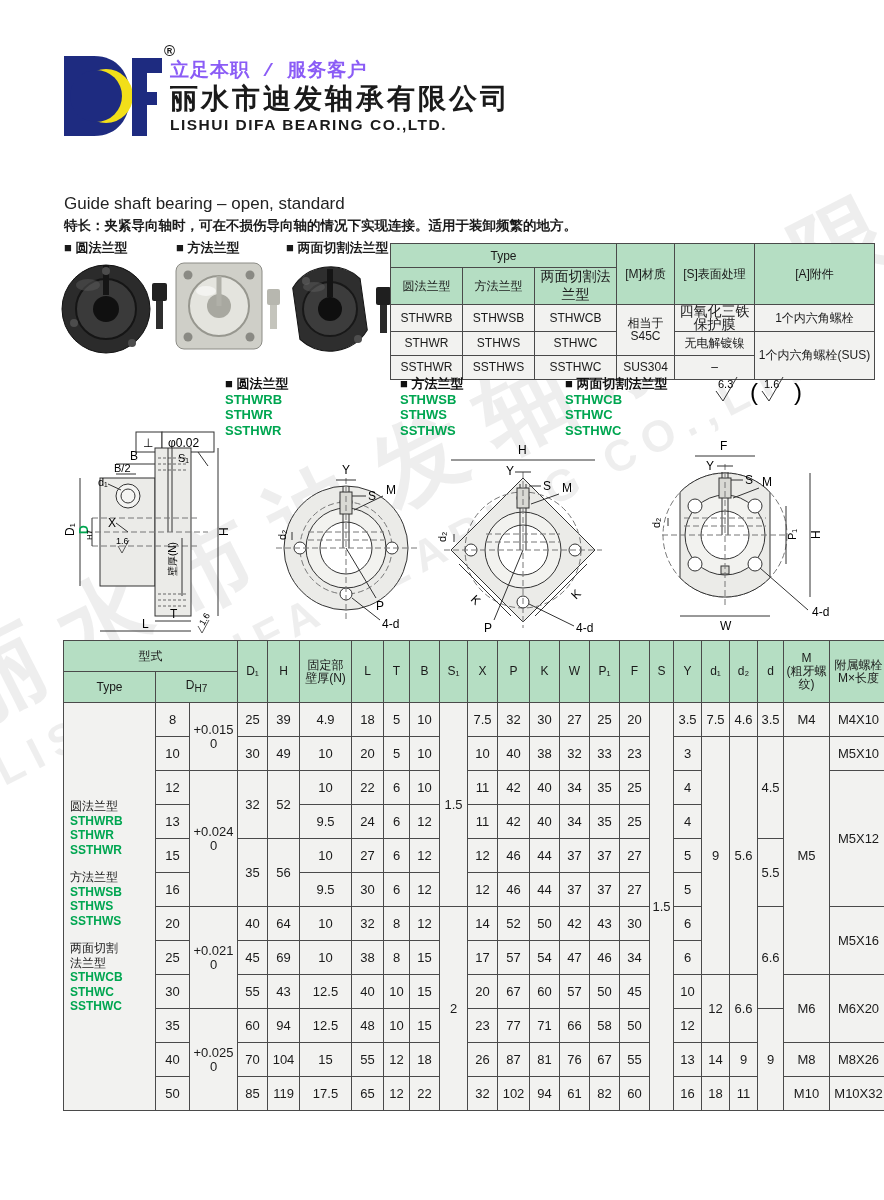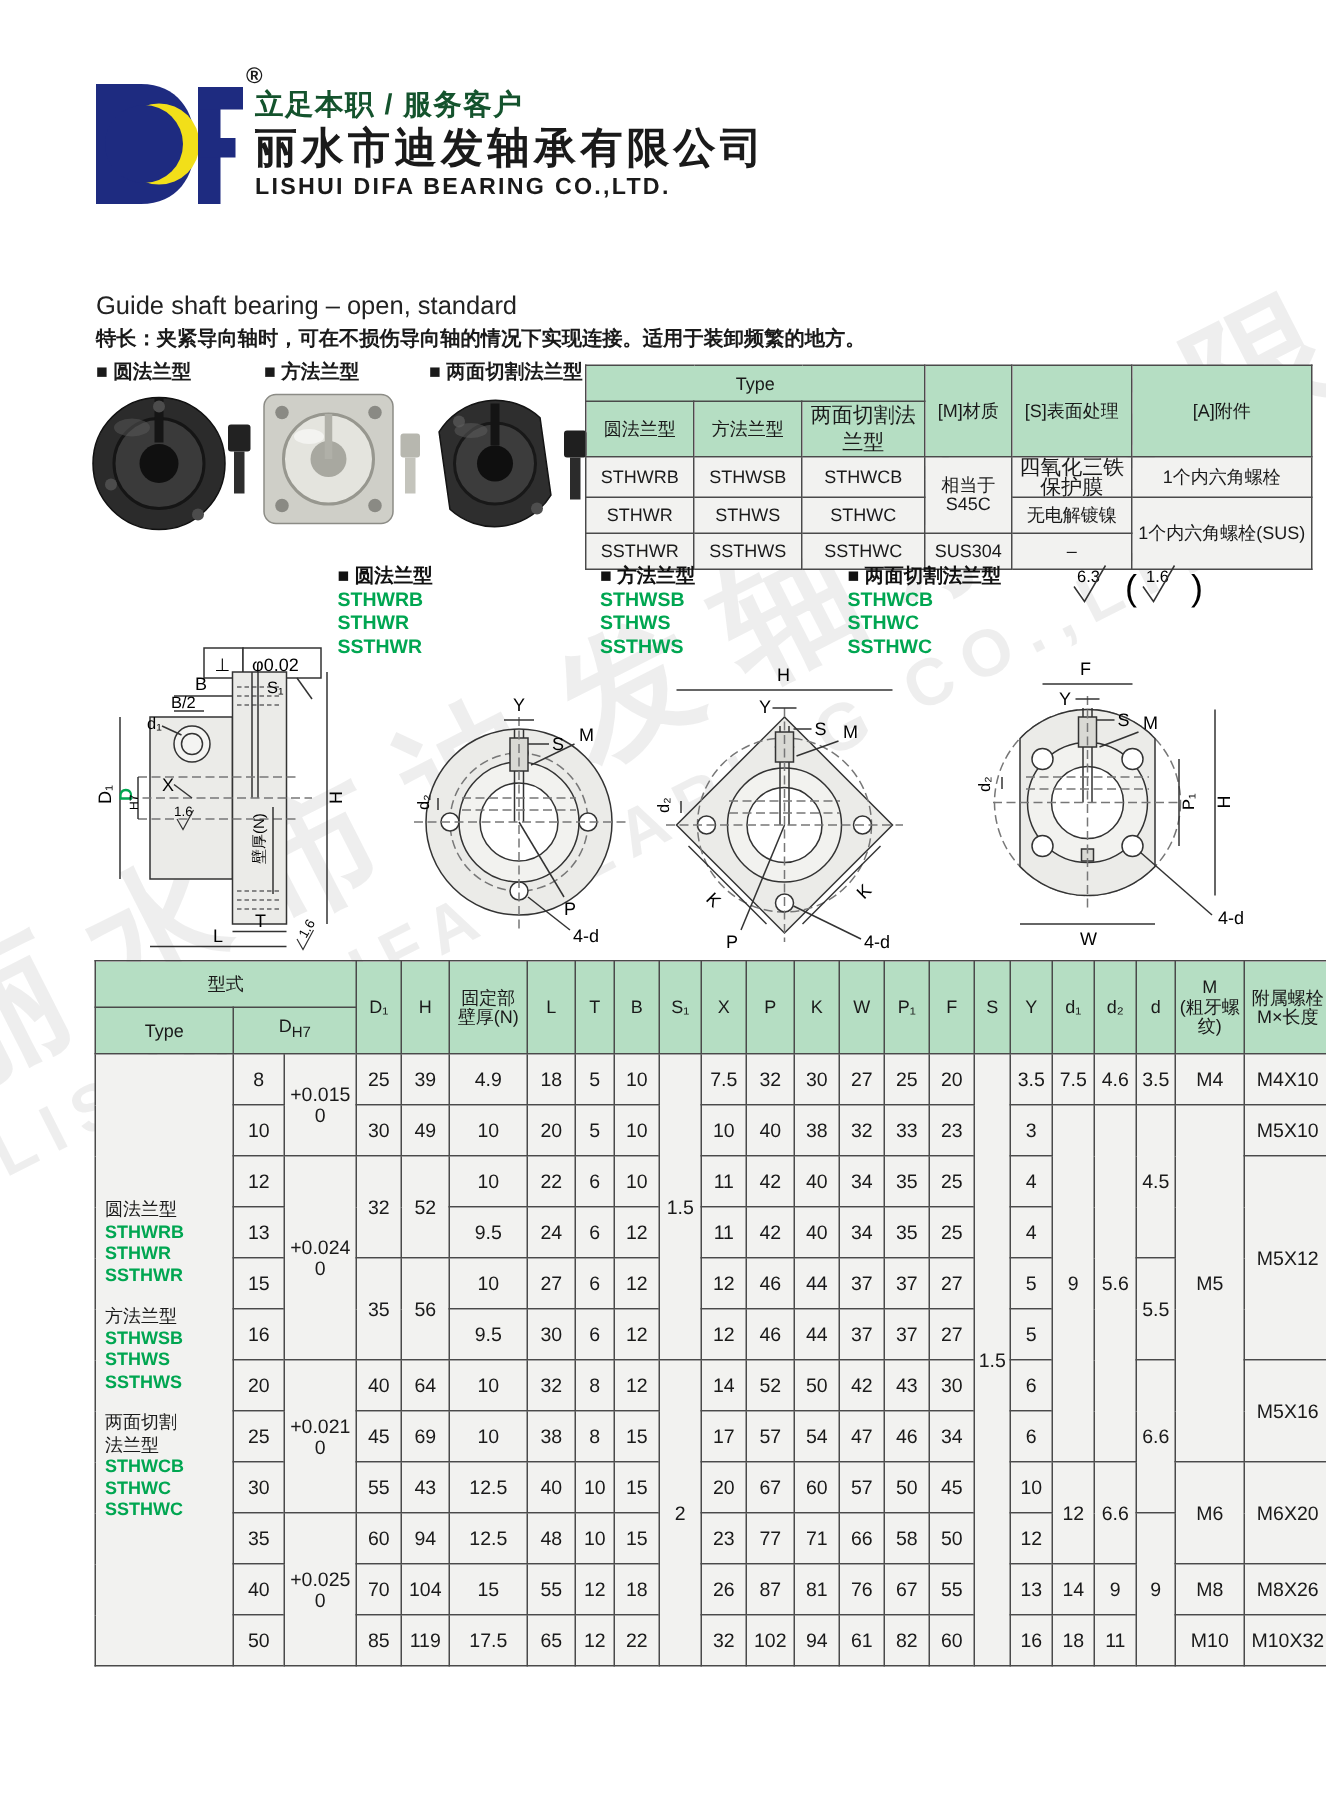--- a/index.html
+++ b/index.html
@@ -6,21 +6,21 @@
   .page{position:relative;width:884px;height:1200px;background:#ffffff;overflow:hidden;
         font-family:"Liberation Sans","DejaVu Sans",sans-serif;color:#1a1a1a;margin:0 auto;}
   .abs{position:absolute;}
   .green{color:#00a651;font-weight:bold;}
   
   .wm{position:absolute;left:-70px;top:640px;transform:rotate(-27deg);transform-origin:0 0;
       opacity:0.08;pointer-events:none;white-space:nowrap;}
   .wm .wm-cn{font-size:92px;font-weight:bold;letter-spacing:26px;color:#333;}
   .wm .wm-en{font-size:44px;font-weight:bold;letter-spacing:10px;color:#333;}
   
-  .slogan{left:170px;top:57px;font-size:19px;font-weight:bold;color:#14532d;letter-spacing:1px;}
+  .slogan{left:170px;top:57px;font-size:19px;font-weight:bold;color:#8b5cf6;letter-spacing:1px;font-family:Liberation Mono, monospace;}
   .reg{left:164px;top:42px;font-size:15px;font-weight:bold;}
   .cmp-cn{left:170px;top:80px;font-size:28px;font-weight:bold;letter-spacing:3px;}
   .cmp-en{left:170px;top:116px;font-size:15.5px;font-weight:bold;letter-spacing:1.5px;}
   
   .ttl{left:64px;top:160px;font-size:27px;font-weight:bold;letter-spacing:1px;}
   .sub-en{left:64px;top:194px;font-size:17px;color:#222;}
   .features{left:64px;top:217px;font-size:13.5px;font-weight:bold;}
   
   .photo-label{top:239px;font-size:13px;font-weight:bold;}
   

